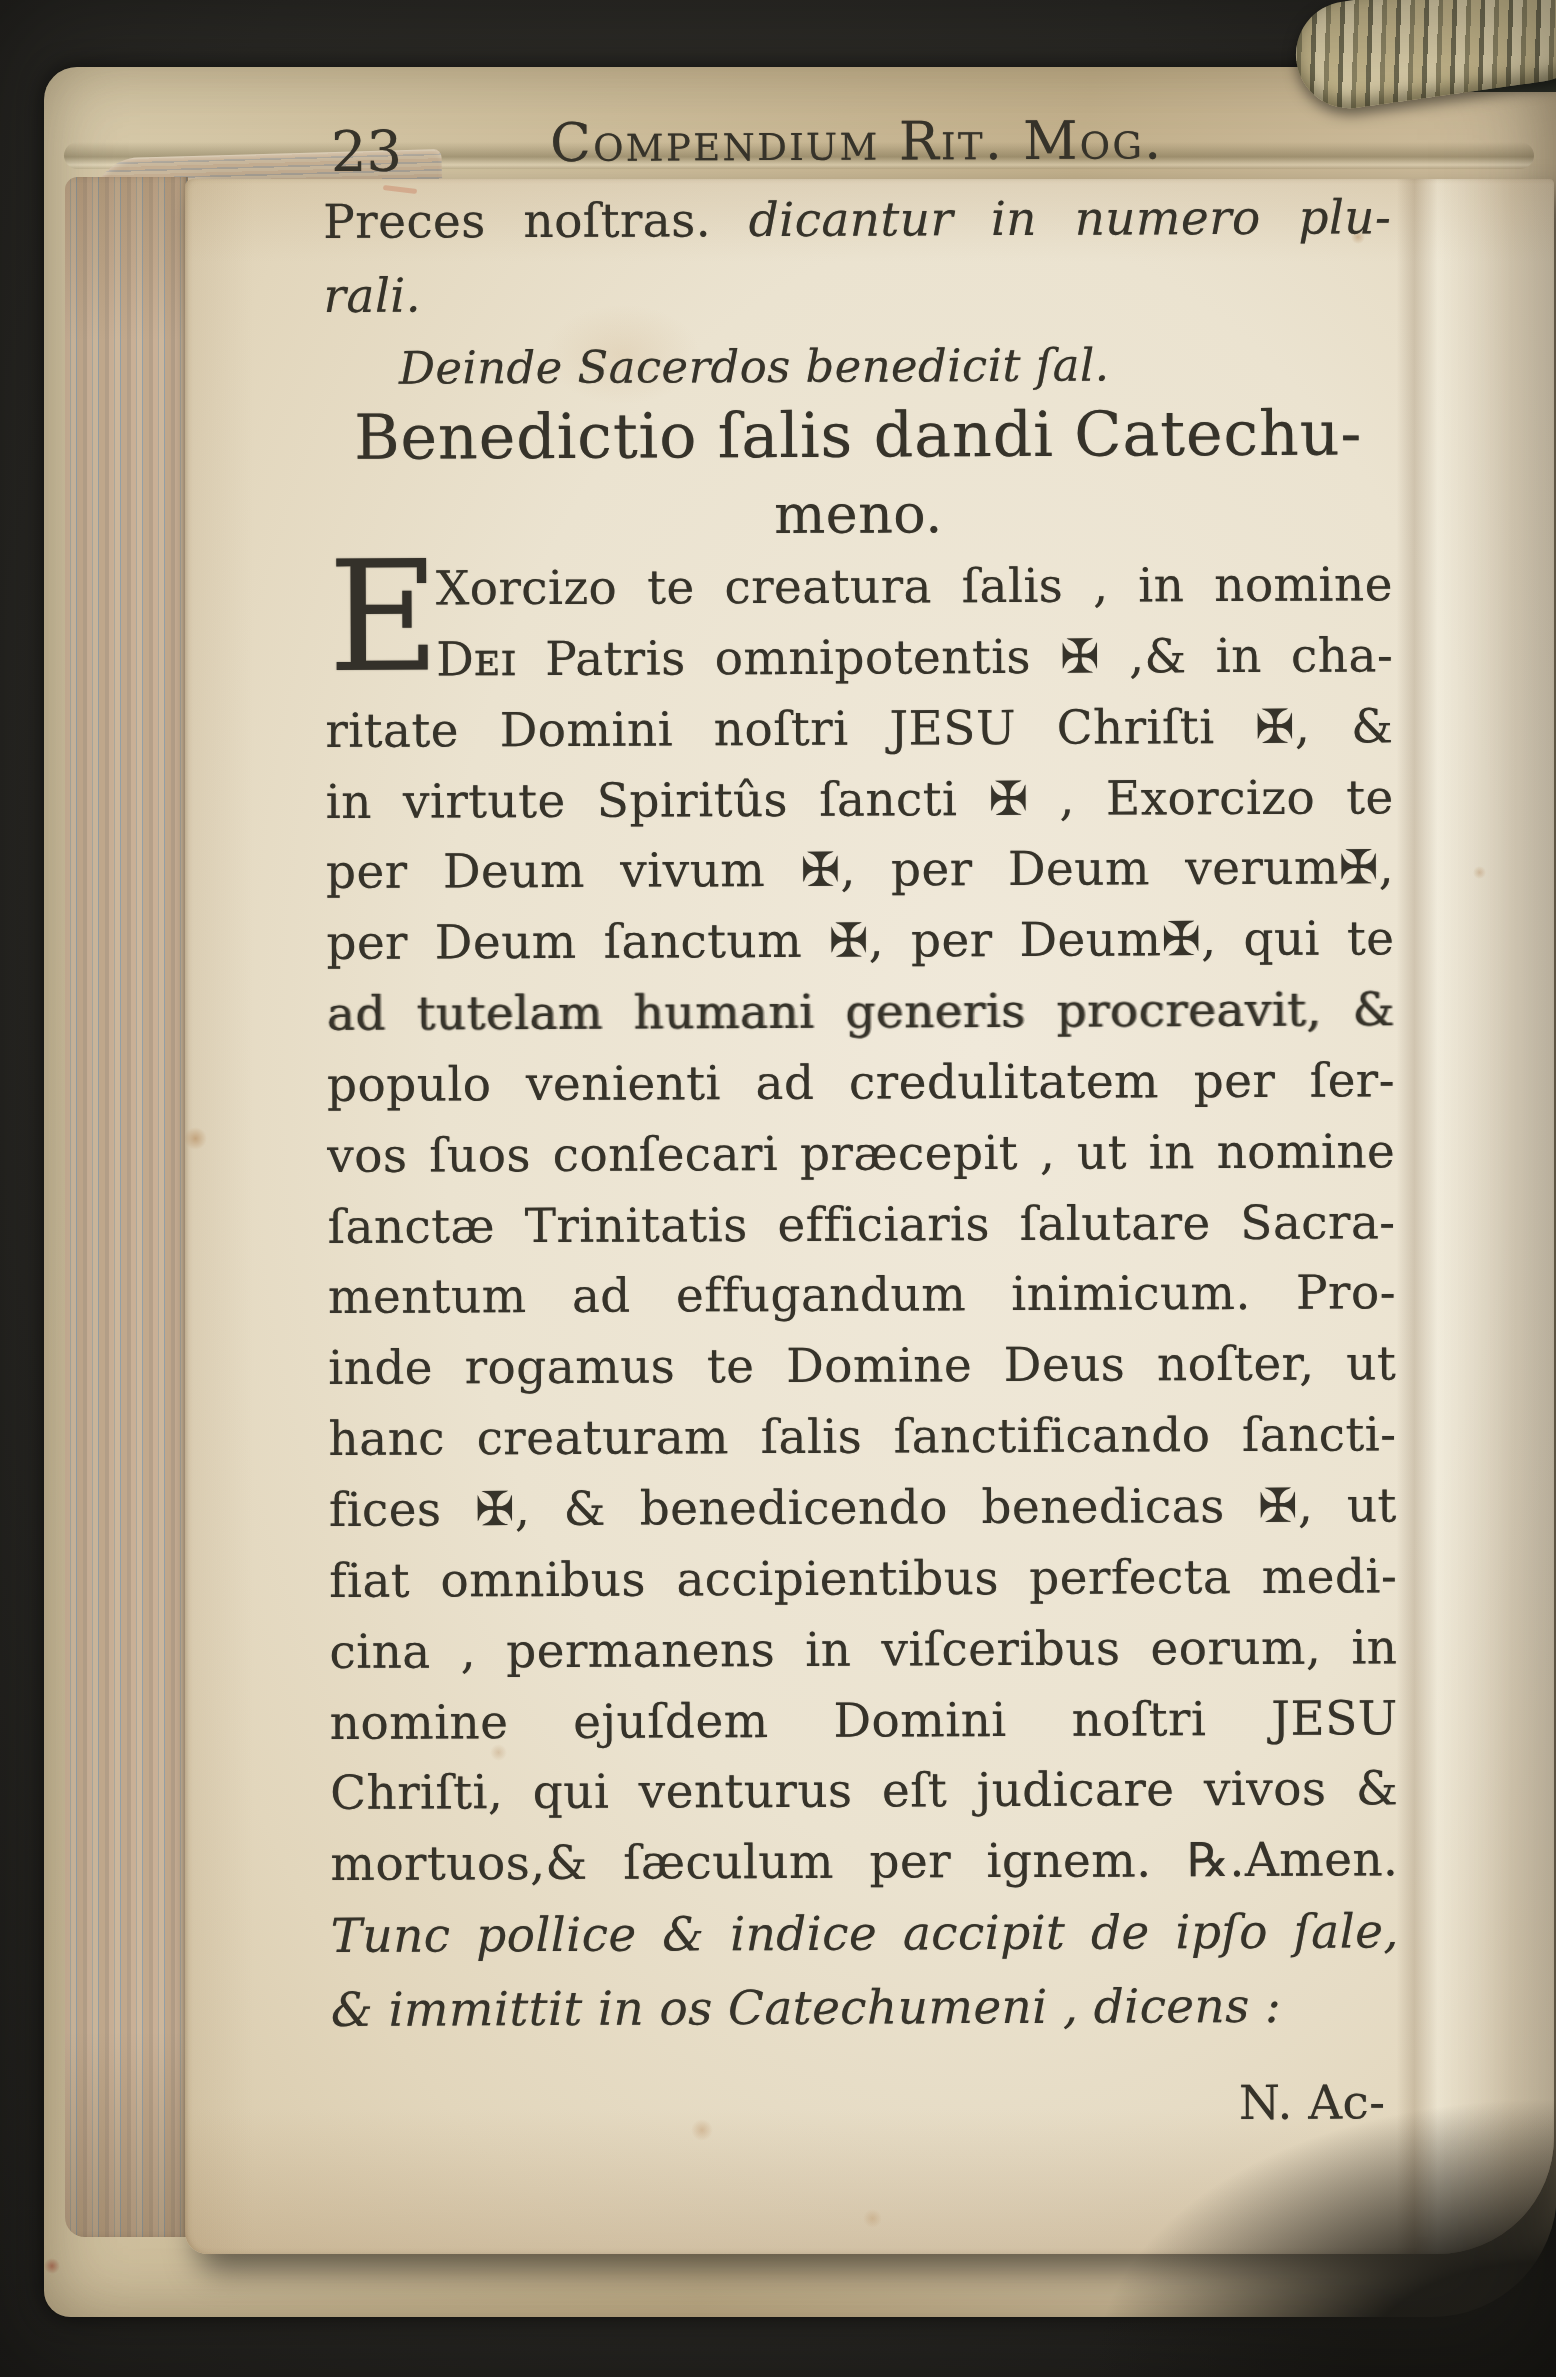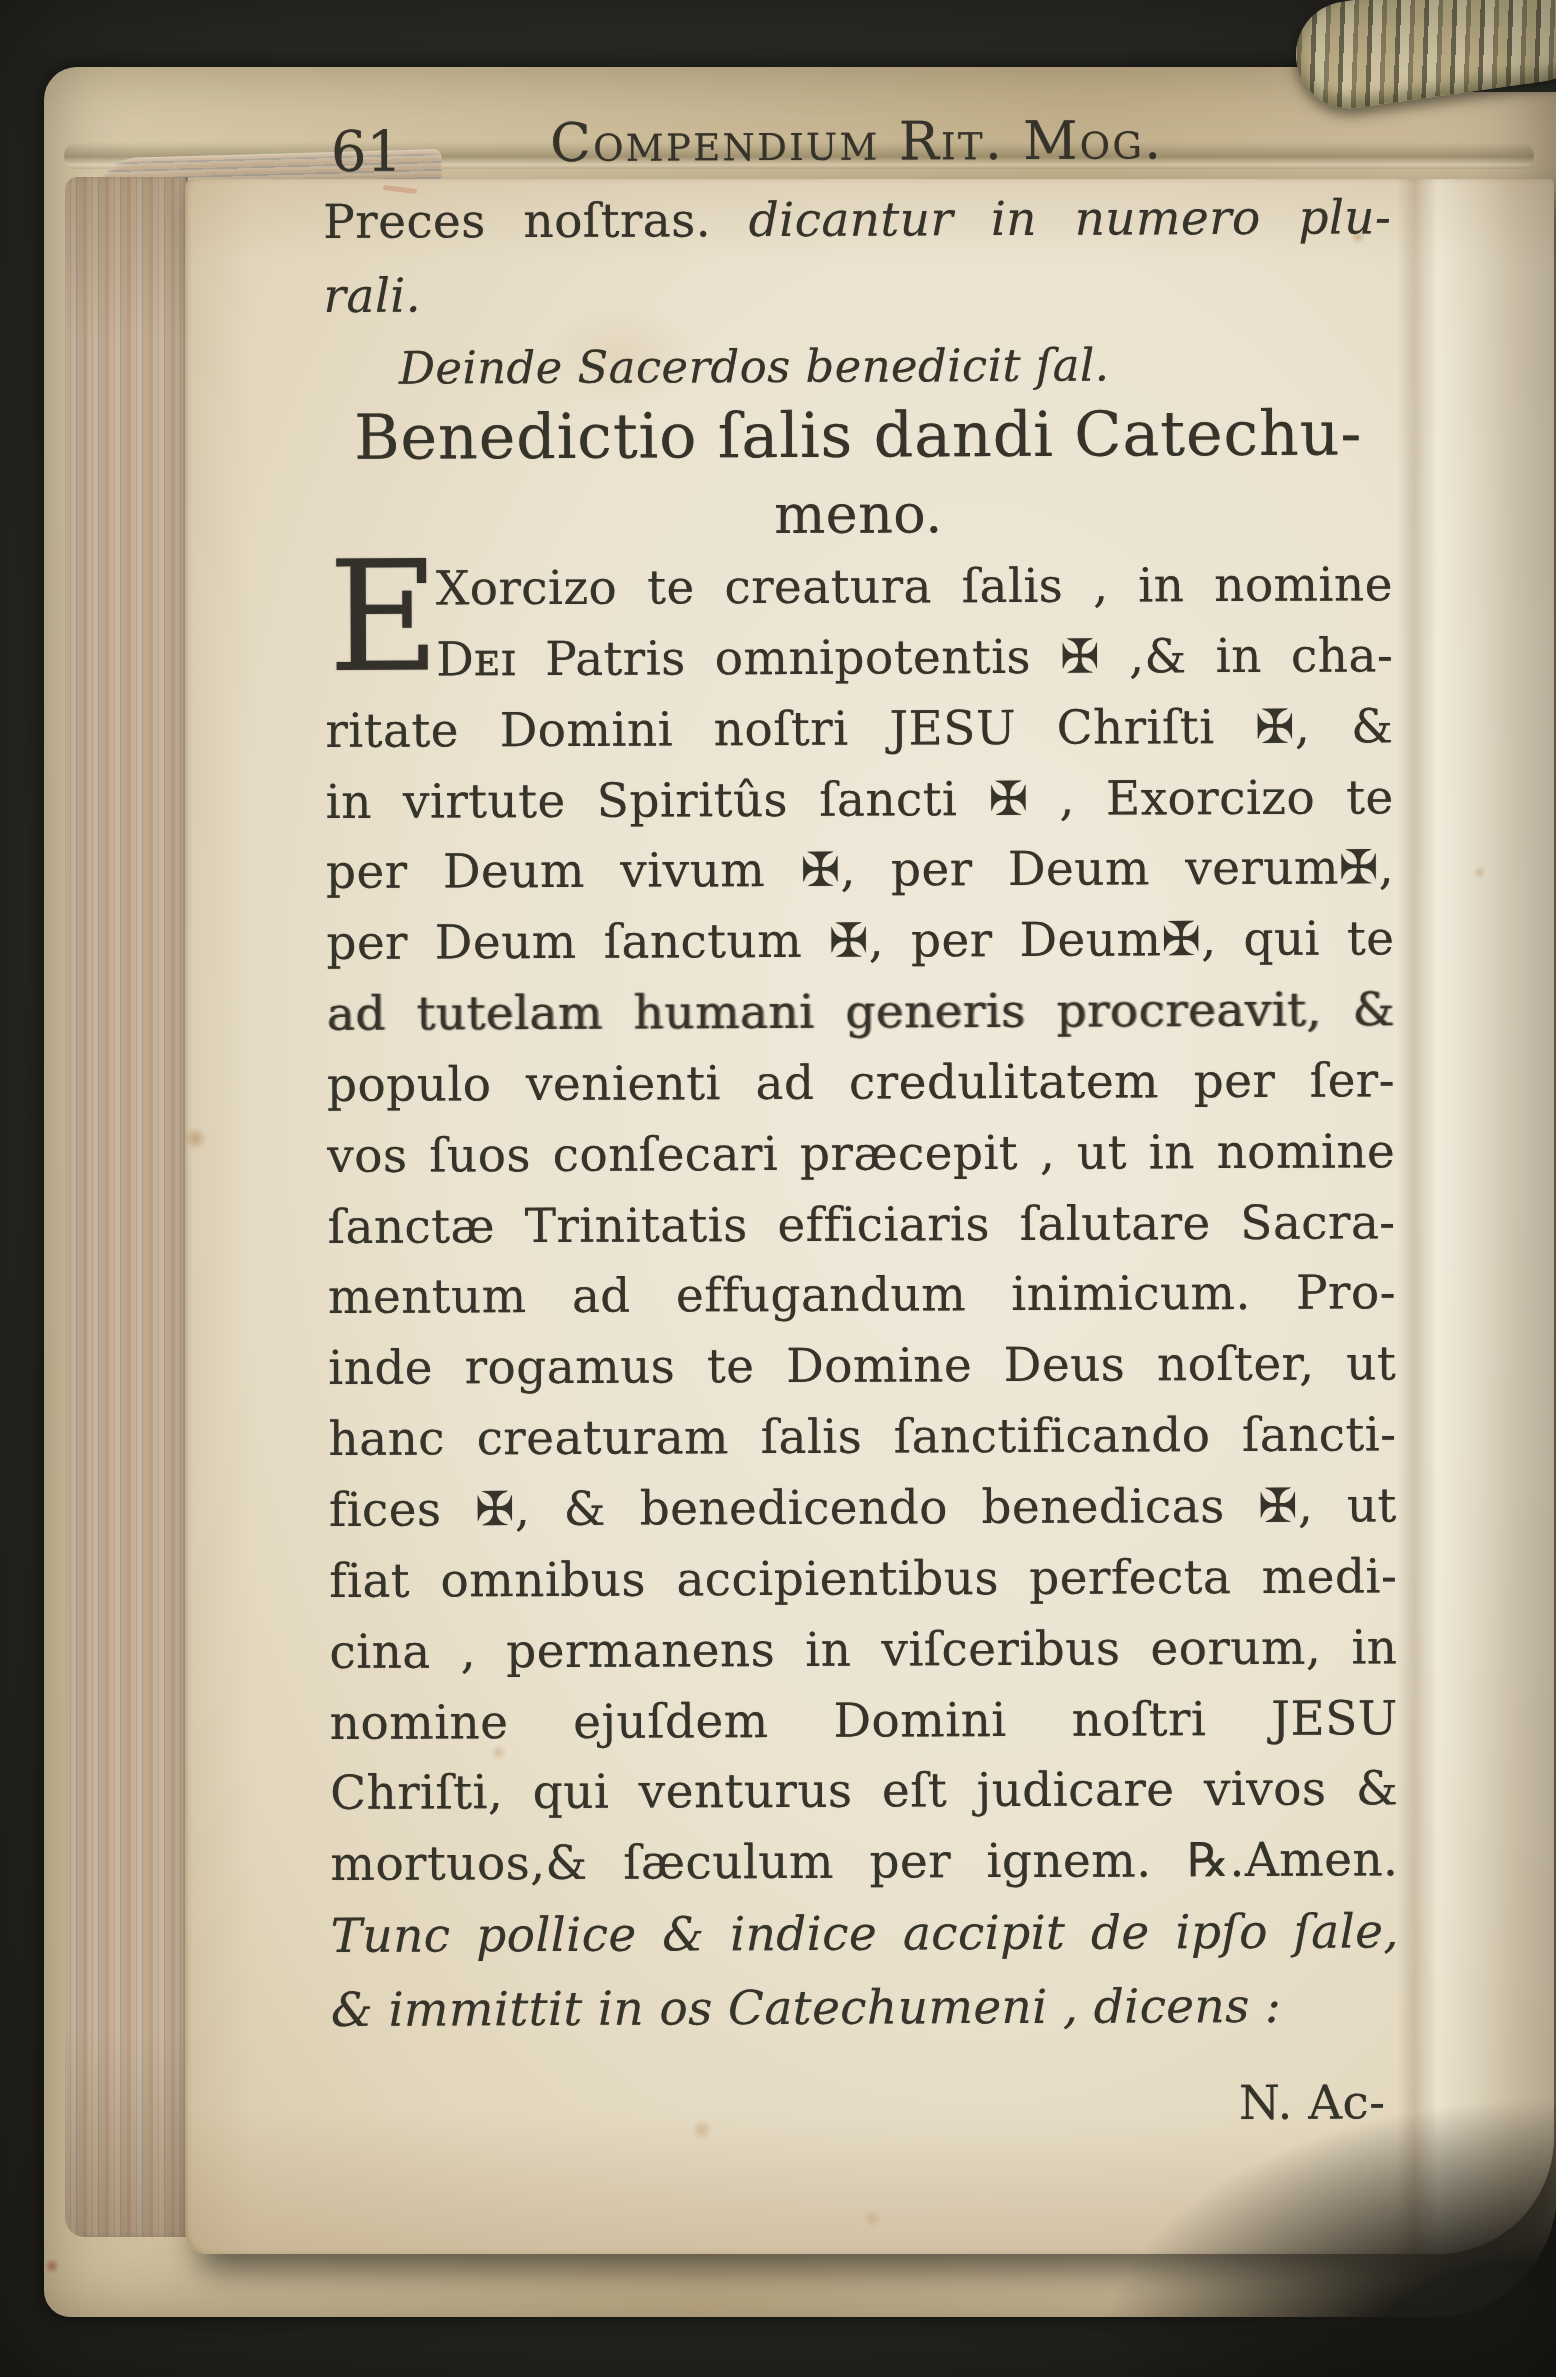--- a/index.html
+++ b/index.html
@@ -123,21 +123,21 @@
 <div class="spot s3"></div>
 <div class="spot s4"></div>
 <div class="spot s5"></div>
 <div class="spot s6"></div>
 <div class="spot s7"></div>
 <div class="spot s8"></div>
 <div class="spot s9"></div>
 
 <div class="text-layer">
 
-  <div class="pagenum">61</div>
+  <div class="pagenum">23</div>
   <div class="running-head">Compendium Rit. Mog.</div>
 
   <div class="line" style="top:195px">
     <span>Preces noſtras.</span>
     <span class="it">dicantur in numero plu-</span>
   </div>
   <div class="line left it" style="top:269px">rali.</div>
 
   <div class="line left it direction" style="top:343px">Deinde Sacerdos benedicit ſal.</div>
 

